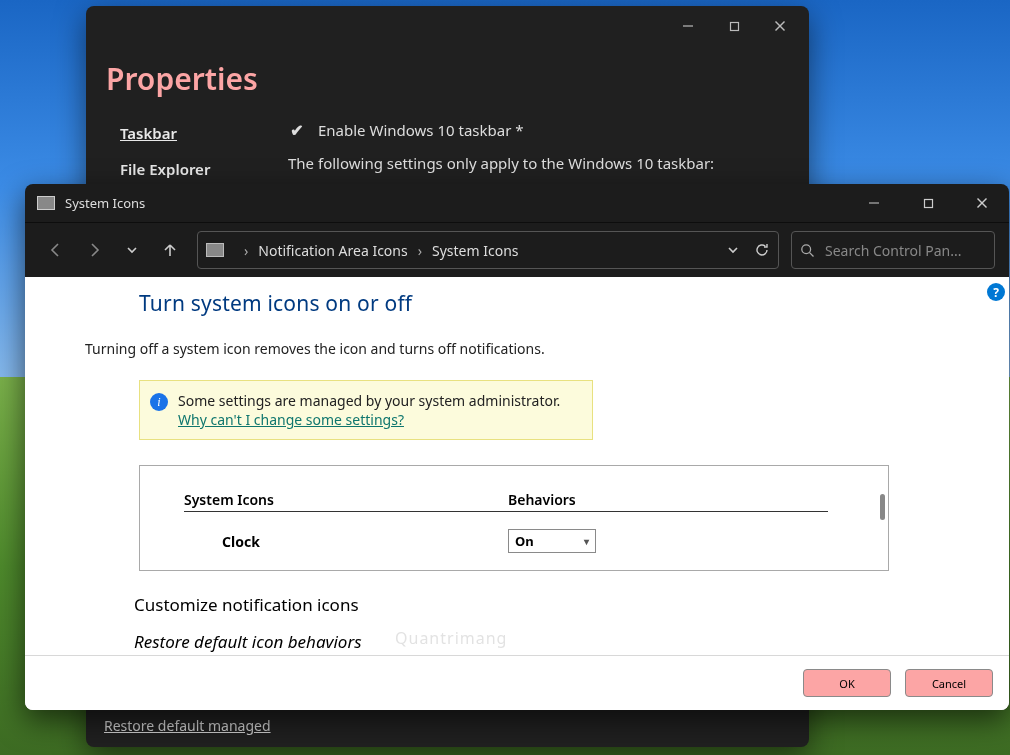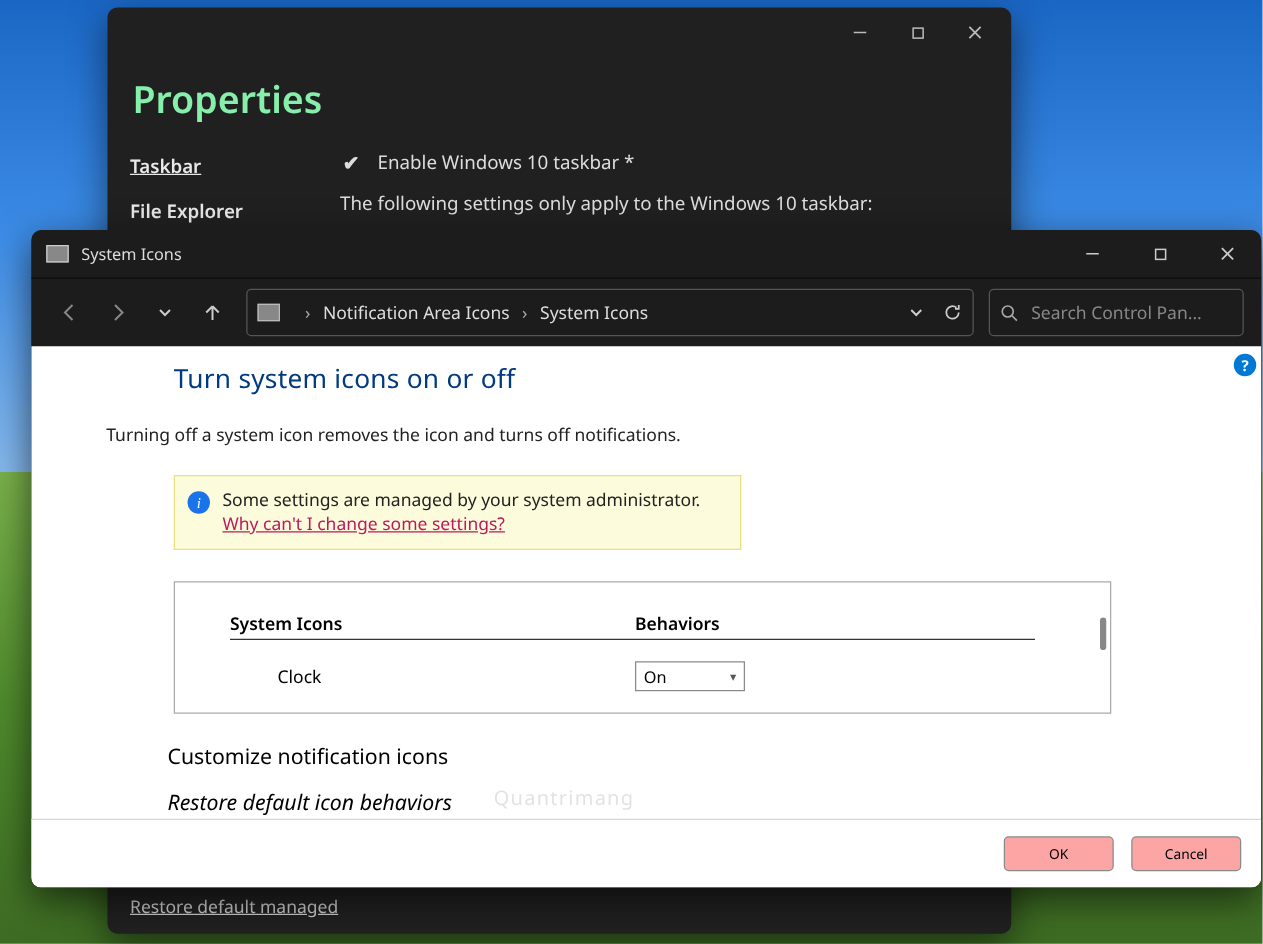--- a/index.html
+++ b/index.html
@@ -33,24 +33,24 @@
   }
   .prop-titlebar {
     height: 40px; display: flex; justify-content: flex-end; align-items: center;
     padding: 0 6px;
   }
   .title-btn {
     width: 46px; height: 32px; display: flex; align-items: center; justify-content: center;
     color: #c0c0c0; font-size: 12px;
   }
   .prop-heading {
-    font-size: 30px; font-weight: 600; color: #86efac;
+    font-size: 30px; font-weight: 600; color: #fca5a5;
     padding: 12px 0 16px 20px;
   }
-  .prop-body { display: flex; gap: 28px; padding-left: 18px; }
+  .prop-body { display: flex; gap: 28px; padding-left: 18px; margin-left: 16px; }
   .prop-nav { width: 140px; }
   .prop-nav-item {
     color: #e8e8e8; font-size: 15px; padding: 8px 0 8px 0; font-weight: 600;
   }
   .prop-nav-item.active { text-decoration: underline; }
   .prop-content { flex: 1; color: #ddd; font-size: 15px; }
   .prop-setting-row { display: flex; gap: 12px; align-items: center; padding: 4px 0; }
   .prop-setting-icon { width: 18px; text-align: center; font-weight: bold; font-size: 16px; }
   .prop-note { padding: 8px 0 8px 0; }
   .prop-restore {
@@ -124,31 +124,31 @@
     margin: 22px 0 0 114px; width: 430px;
     border: 1px solid #e8e180; background: #fcfbdc;
     display:flex; padding: 10px 12px 10px 10px; gap:10px;
   }
   .info-icon {
     width:18px;height:18px;border-radius:50%;background:#1a73e8;color:#fff;
     display:flex;align-items:center;justify-content:center;font-style:italic;font-family:Georgia,serif;
     font-size:12px; margin-top:2px;
   }
   .info-text { font-size:14px; color:#222; }
-  .info-text a { color:#be185d; text-decoration: underline; }
+  .info-text a { color:#0f766e; text-decoration: underline; }
 
   .table-wrap {
     margin: 25px 0 0 114px; width: 750px; height: 106px;
     border: 1px solid #a9a9a9; position: relative;
     box-sizing: border-box;
   }
   .table-header { display:flex; padding: 24px 0 3px 44px; font-weight:600; font-size:14px; }
   .th-icons { width: 324px; border-bottom: 1px solid #333; padding-bottom: 2px; }
   .th-behav { width: 320px; border-bottom: 1px solid #333; padding-bottom: 2px; }
-  .table-row { display:flex; align-items:center; padding: 14px 0 0 82px; font-size:14px; }
+  .table-row { display:flex; align-items:center; padding: 14px 0 0 82px; font-size:14px;font-weight:bold; }
   .td-name { width: 286px; }
   .select {
     width: 74px; height: 22px; border: 1px solid #8a8a8a;
     display:flex; align-items:center; justify-content:space-between;
     padding: 0 6px 0 6px; font-size: 13px;
   }
   .select .caret { font-size: 10px; color:#555; }
   .vscroll-thumb {
     position:absolute; right:3px; top:28px; width:5px; height:26px;
     background:#888; border-radius:3px;

